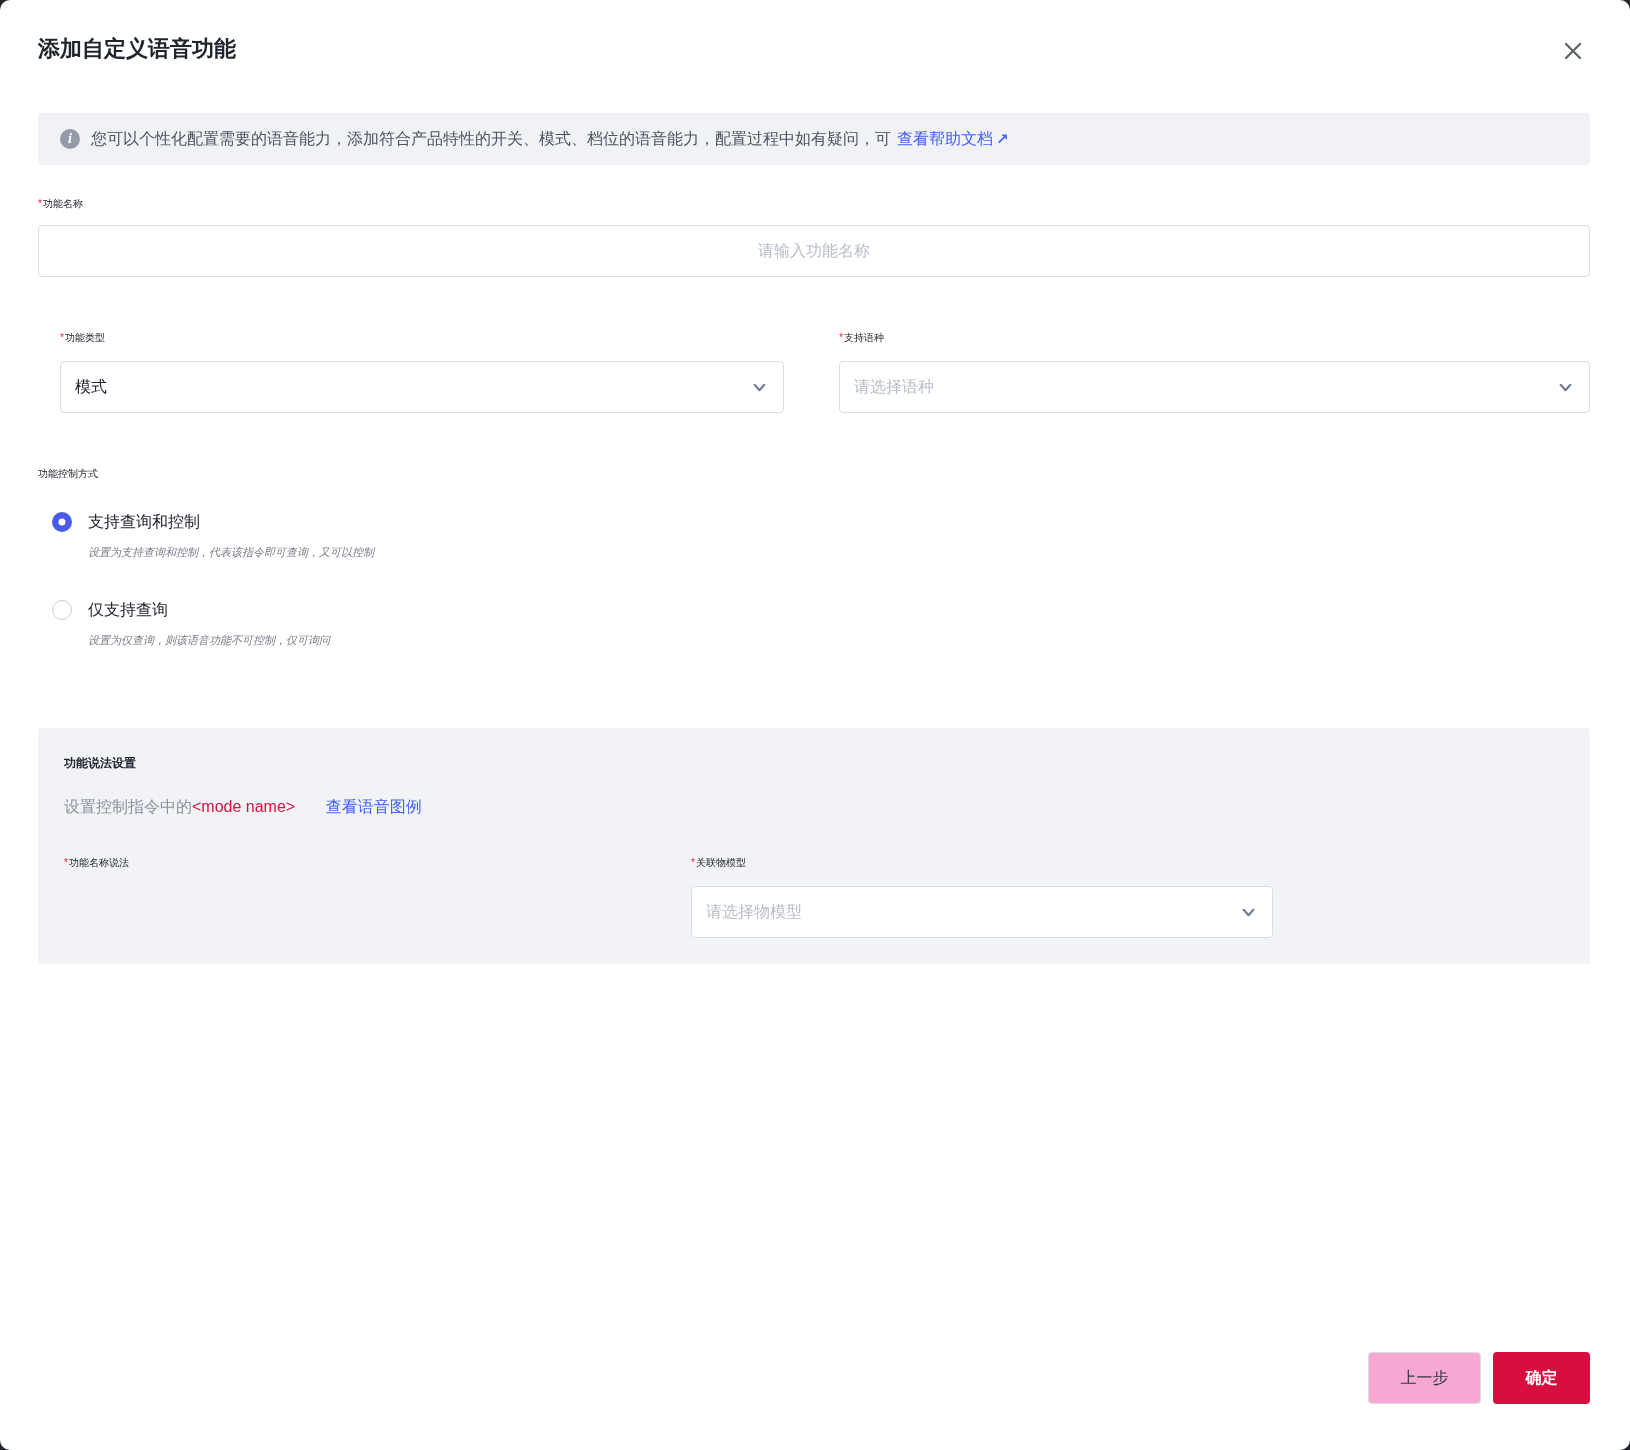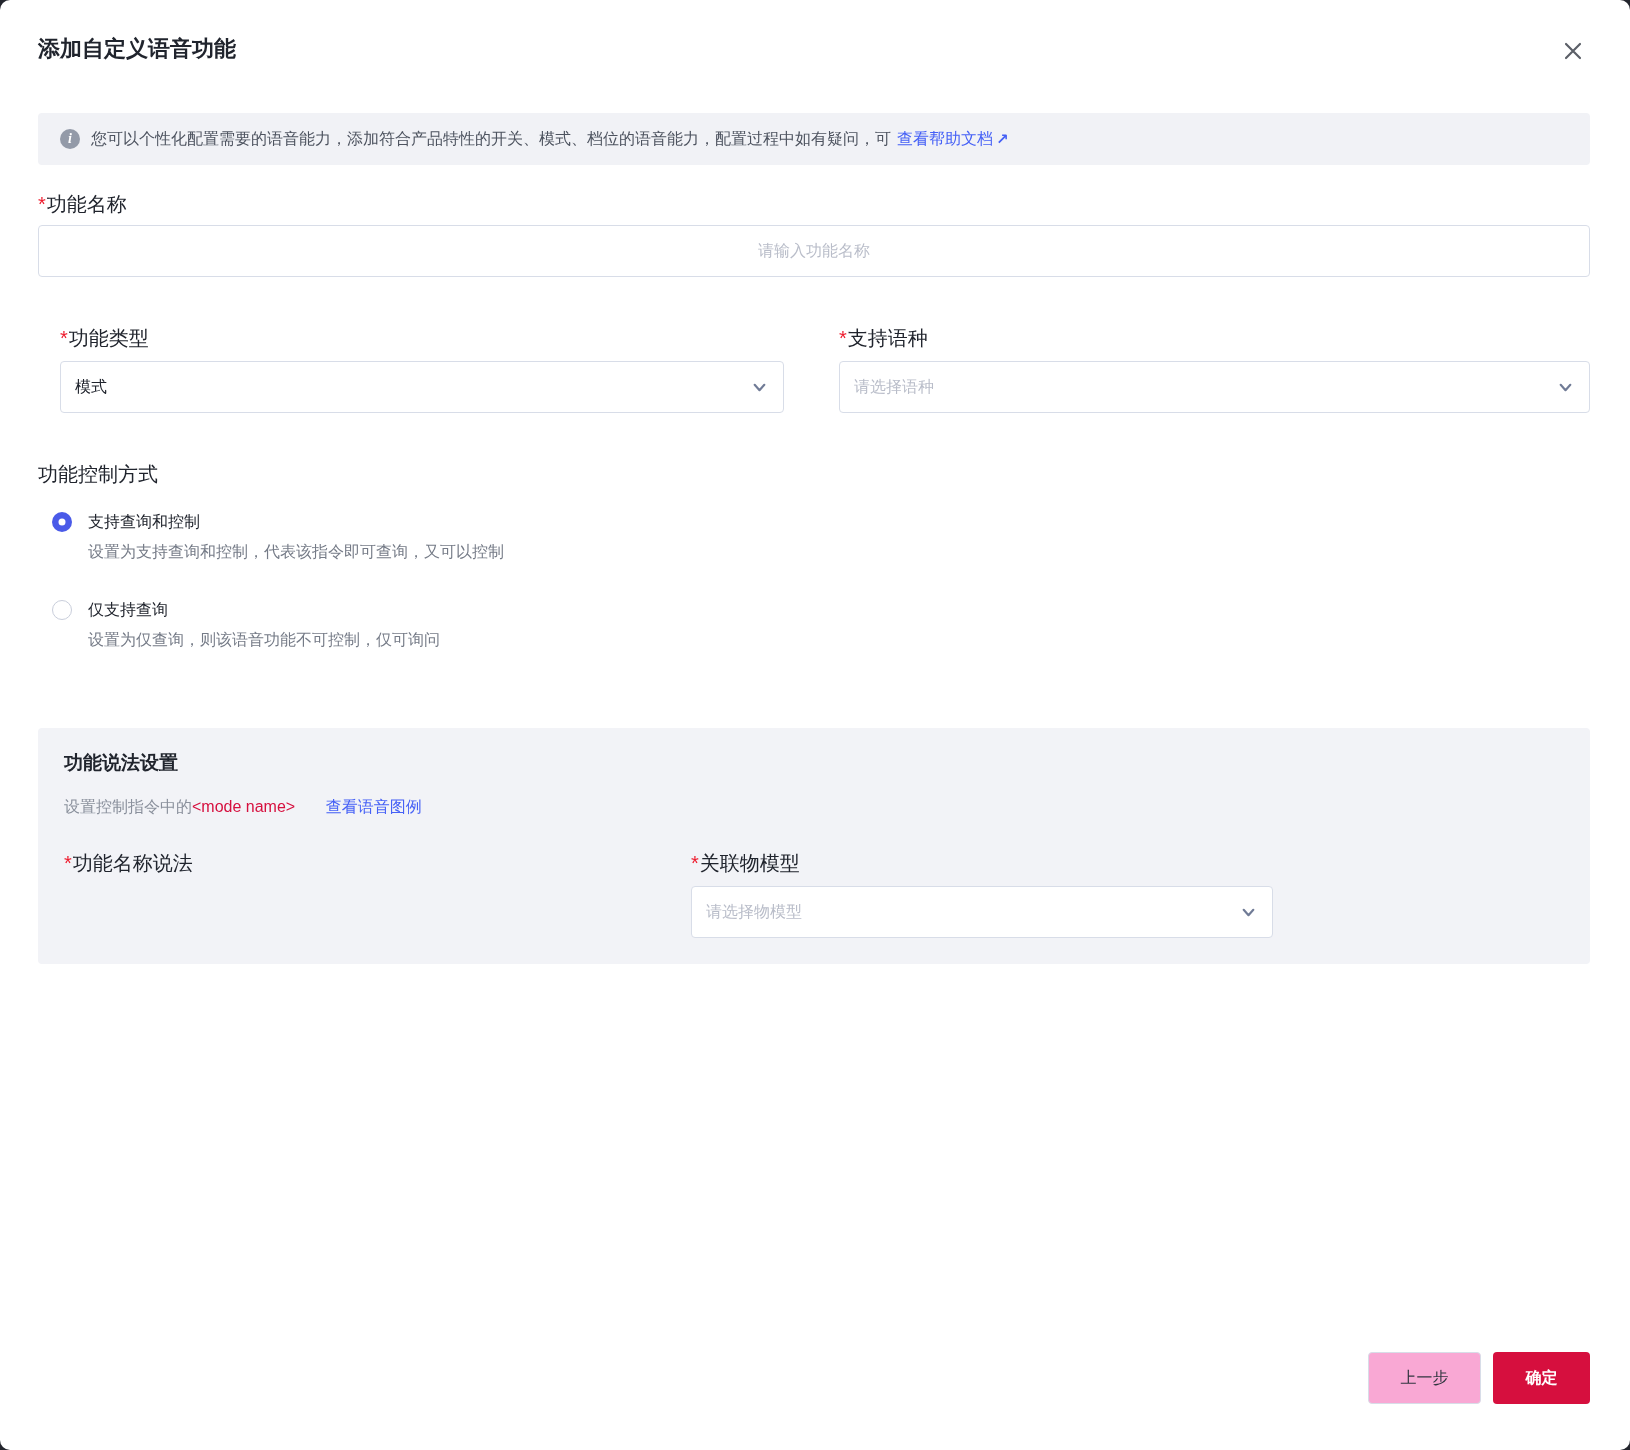--- a/index.html
+++ b/index.html
@@ -41,21 +41,21 @@
   }
   .info-icon{
     width:20px;height:20px;border-radius:50%;background:#939aa8;color:#fff;
     display:inline-flex;align-items:center;justify-content:center;
     font-family:"Liberation Serif","DejaVu Serif",serif;font-style:italic;
     font-weight:700;font-size:14px;flex:0 0 auto;margin-right:11px;
   }
   .banner-link{color:var(--accent-link);text-decoration:none;margin-left:6px;cursor:pointer;}
   .banner-arrow{color:var(--accent-link);font-weight:700;margin-left:3px;font-size:15px;}
   
-  .field-label{font-size:20px;line-height:22px;color:var(--text-primary);}
+  .field-label{font-size:10px;line-height:22px;color:var(--text-primary);}
   .req{color:var(--required);margin-right:1px;}
   .text-input{
     width:100%;height:52px;border:1px solid var(--border);border-radius:4px;
     padding:0 14px;font-size:16px;color:var(--text-primary);outline:none;
     font-family:inherit;background:#fff;text-align:center;
   }
   .text-input::placeholder{color:var(--placeholder);}
   .select{
     width:100%;height:52px;border:1px solid var(--border);border-radius:4px;
     background:#fff;display:flex;align-items:center;justify-content:space-between;
@@ -81,29 +81,30 @@
     width:20px;height:20px;border-radius:50%;flex:0 0 auto;margin-right:16px;
     position:relative;border:1.5px solid #c9cedb;background:#fff;
   }
   .radio-option.selected .radio-circle{border:none;background:var(--radio-selected);}
   .radio-option.selected .radio-circle::after{
     content:"";position:absolute;width:7px;height:7px;border-radius:50%;
     background:#fff;left:50%;top:50%;transform:translate(-50%,-50%);
   }
   .radio-label{font-size:16px;color:var(--text-primary);line-height:22px;}
   .radio-desc{
-    margin-top:8px;padding-left:36px;font-size:16px;line-height:22px;
+    margin-top:8px;padding-left:36px;font-size:11px;line-height:22px;
     color:var(--text-secondary);
+    font-style:italic;
   }
   
   .panel{
     margin:77px 40px 0 38px;background:var(--panel-bg);border-radius:4px;
     padding:24px 26px 26px 26px;
   }
-  .panel-title{font-size:19px;font-weight:700;color:var(--text-primary);line-height:22px;}
+  .panel-title{font-size:12px;font-weight:700;color:var(--text-primary);line-height:22px;}
   .panel-subtitle{margin-top:22px;font-size:16px;line-height:22px;}
   .subtitle-prefix{color:#8a909c;}
   .subtitle-highlight{color:var(--danger);}
   .subtitle-link{color:var(--accent-link);margin-left:26px;text-decoration:none;cursor:pointer;}
   .panel-fields{
     margin-top:34px;display:grid;grid-template-columns:585px 582px;column-gap:42px;
   }
   .panel-fields .field-label{display:block;}
   .panel-fields .text-input,.panel-fields .select{margin-top:12px;}
   

